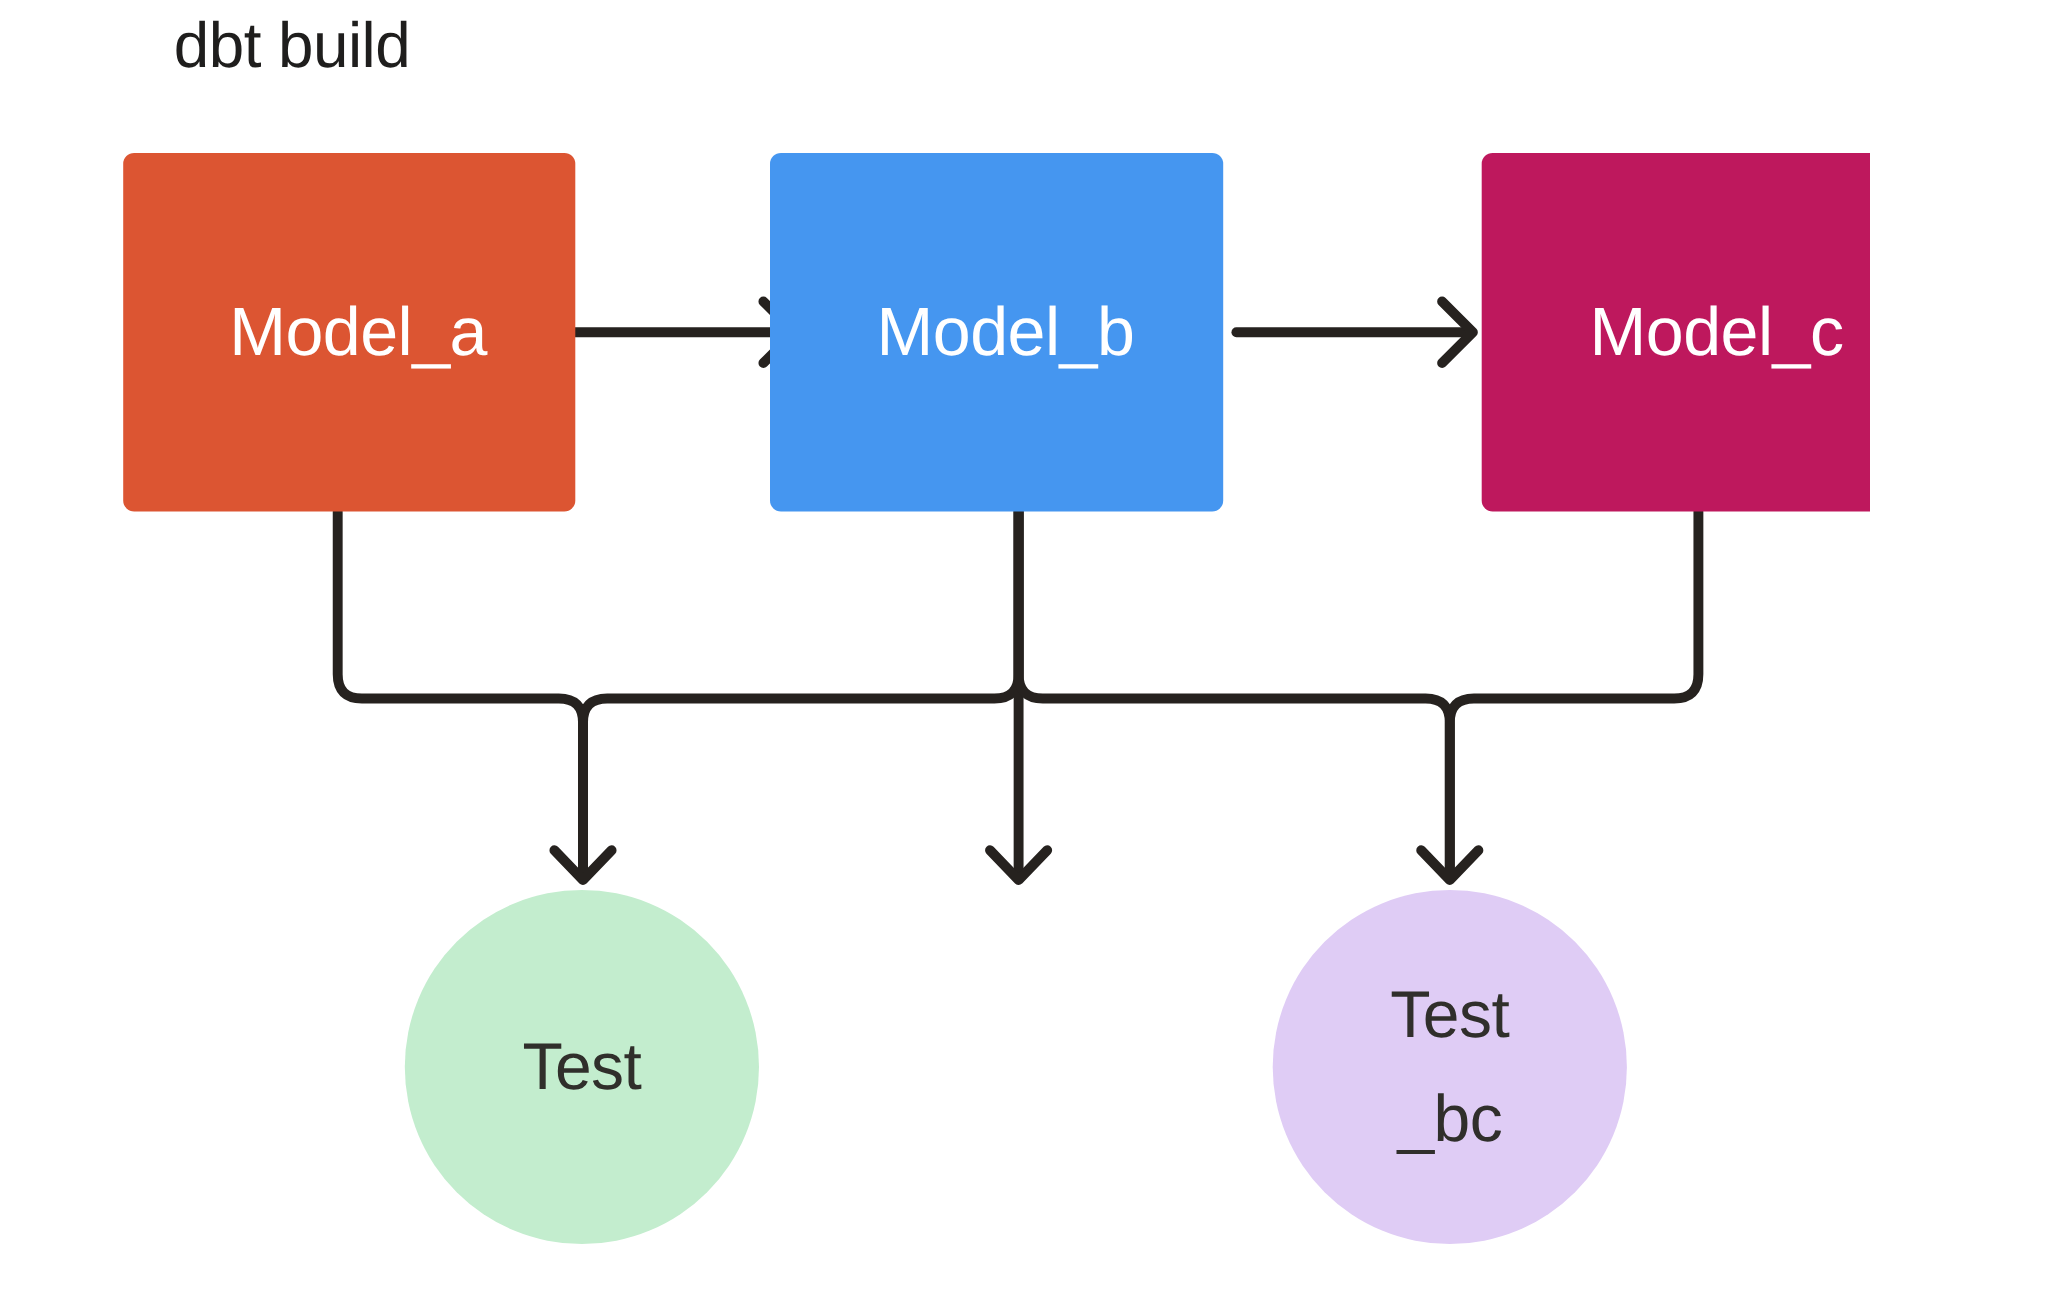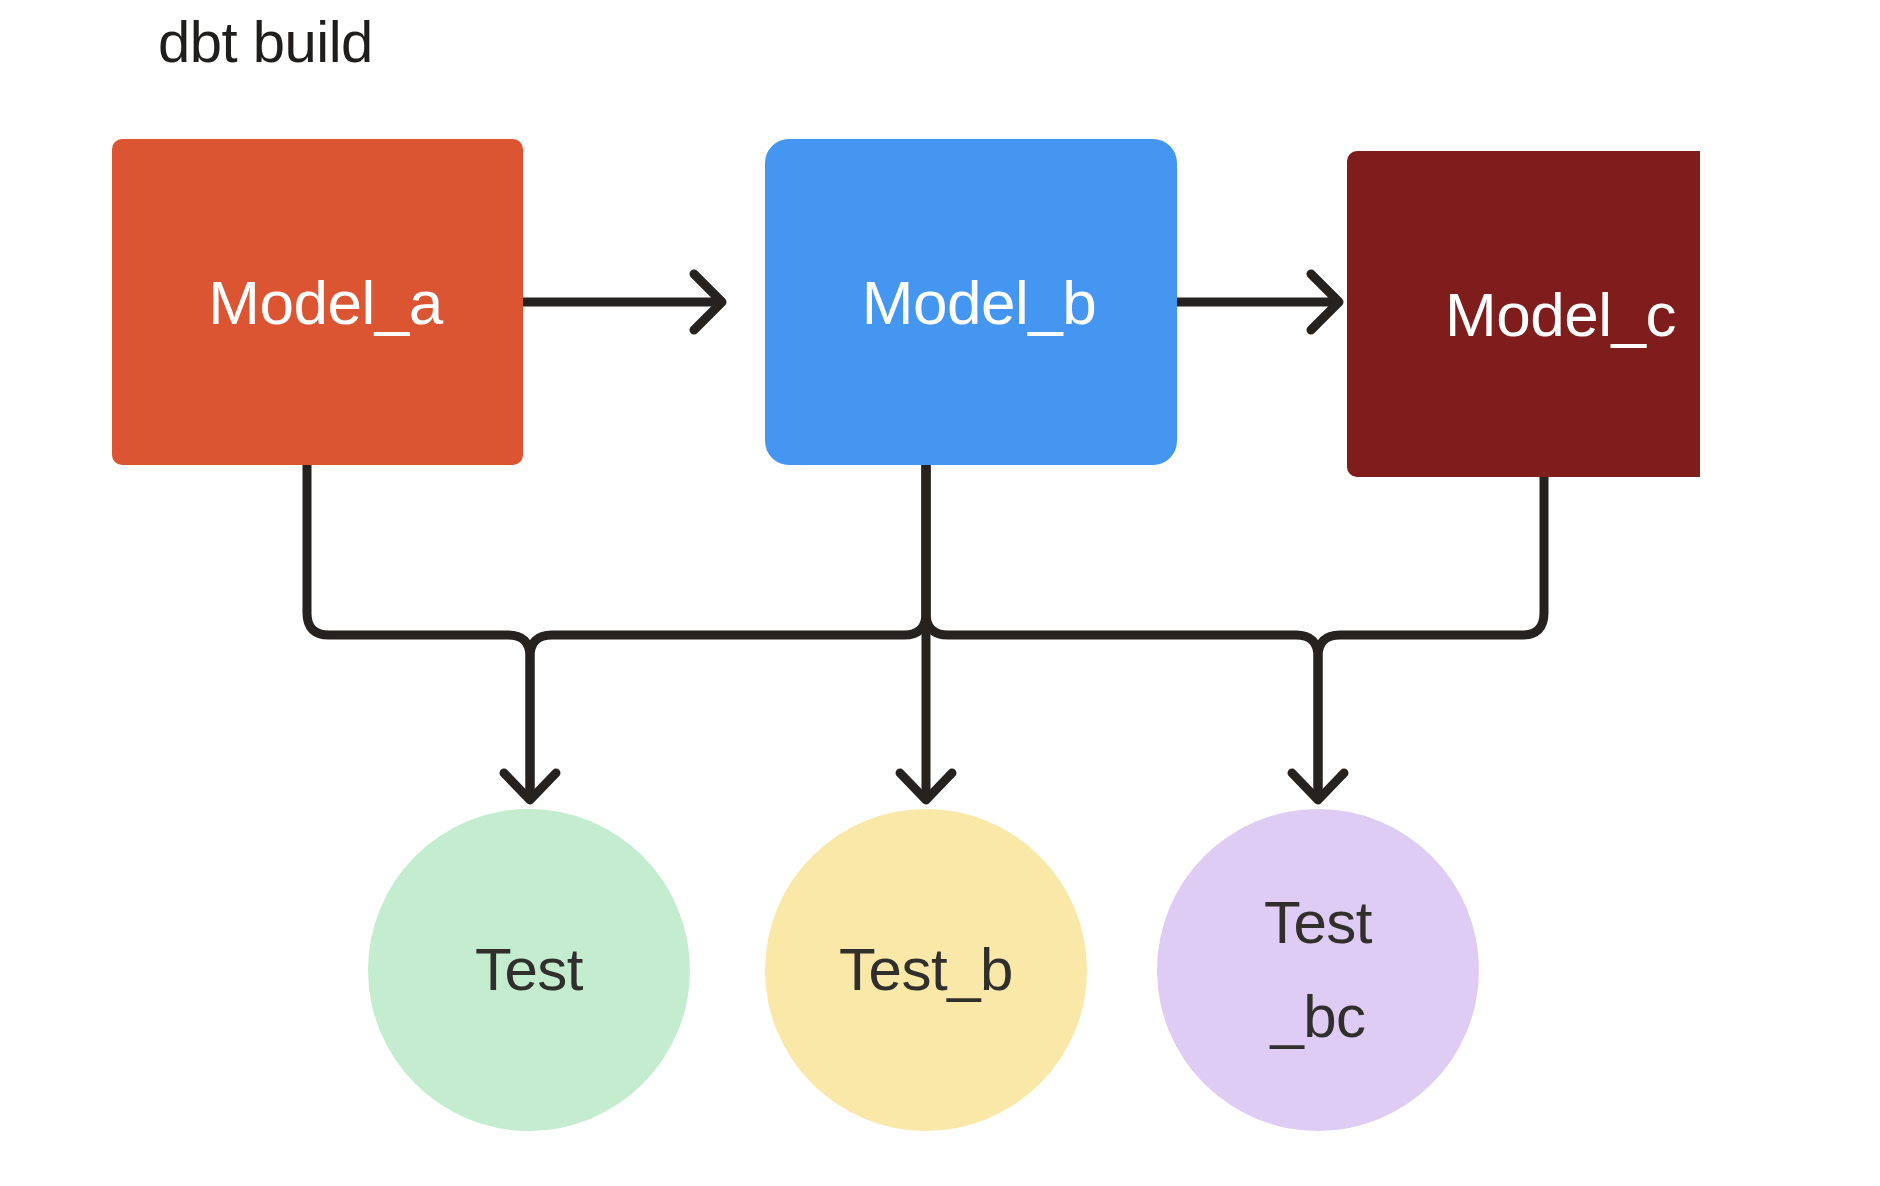--- a/index.html
+++ b/index.html
@@ -50,21 +50,21 @@
     padding-left: 16px;
   }
   .model-box .model-label {
     color: #FFFFFF;
     font-size: 62px;
     font-weight: 500;
     letter-spacing: -0.5px;
     white-space: nowrap;
   }
   #model-a { left: 112px;  width: 395px; }
-  #model-b { left: 765px;  width: 396px; border-radius: 24px; }
+  #model-b { left: 700px;  width: 396px; }
   #model-c { left: 1347px; width: 395px; }
   .test-circle {
     position: absolute;
     top: 809px;
     width: 322px;
     height: 322px;
     border-radius: 50%;
     display: flex;
     flex-direction: column;
     align-items: center;
@@ -114,31 +114,27 @@
   </svg>
 
   <div class="model-box" id="model-a" style="background: rgb(220, 85, 50);">
     <span class="model-label">Model_a</span>
   </div>
 
   <div class="model-box" id="model-b" style="background: rgb(69, 150, 240);">
     <span class="model-label">Model_b</span>
   </div>
 
-  <div class="model-box" id="model-c" style="background: #7f1d1d; margin-top: 12px;">
+  <div class="model-box" id="model-c" style="background: #be185d;">
     <span class="model-label">Model_c</span>
   </div>
 
   <div class="test-circle" id="test-ab" style="background: rgb(195, 237, 206);">
     <span class="test-line">Test</span>
   </div>
 
-  <div class="test-circle" id="test-b" style="background: rgb(250, 232, 169);">
-    <span class="test-line">Test_b</span>
-    <span class="test-line"></span>
-  </div>
 
   <div class="test-circle" id="test-bc" style="background: rgb(223, 204, 245);">
     <span class="test-line">Test</span>
     <span class="test-line">_bc</span>
   </div>
 
 </div>
 
 </body></html>

